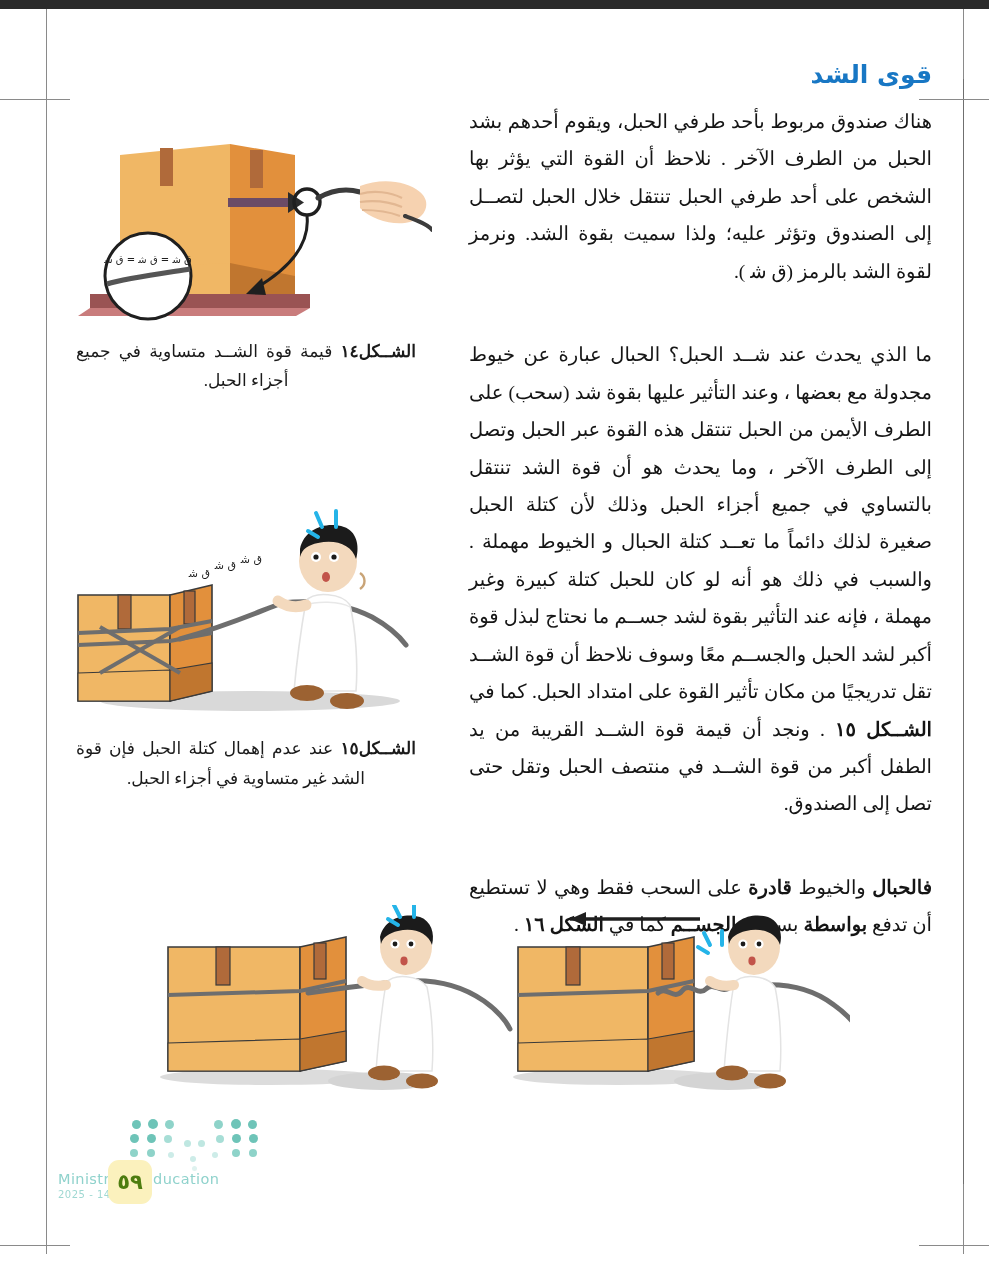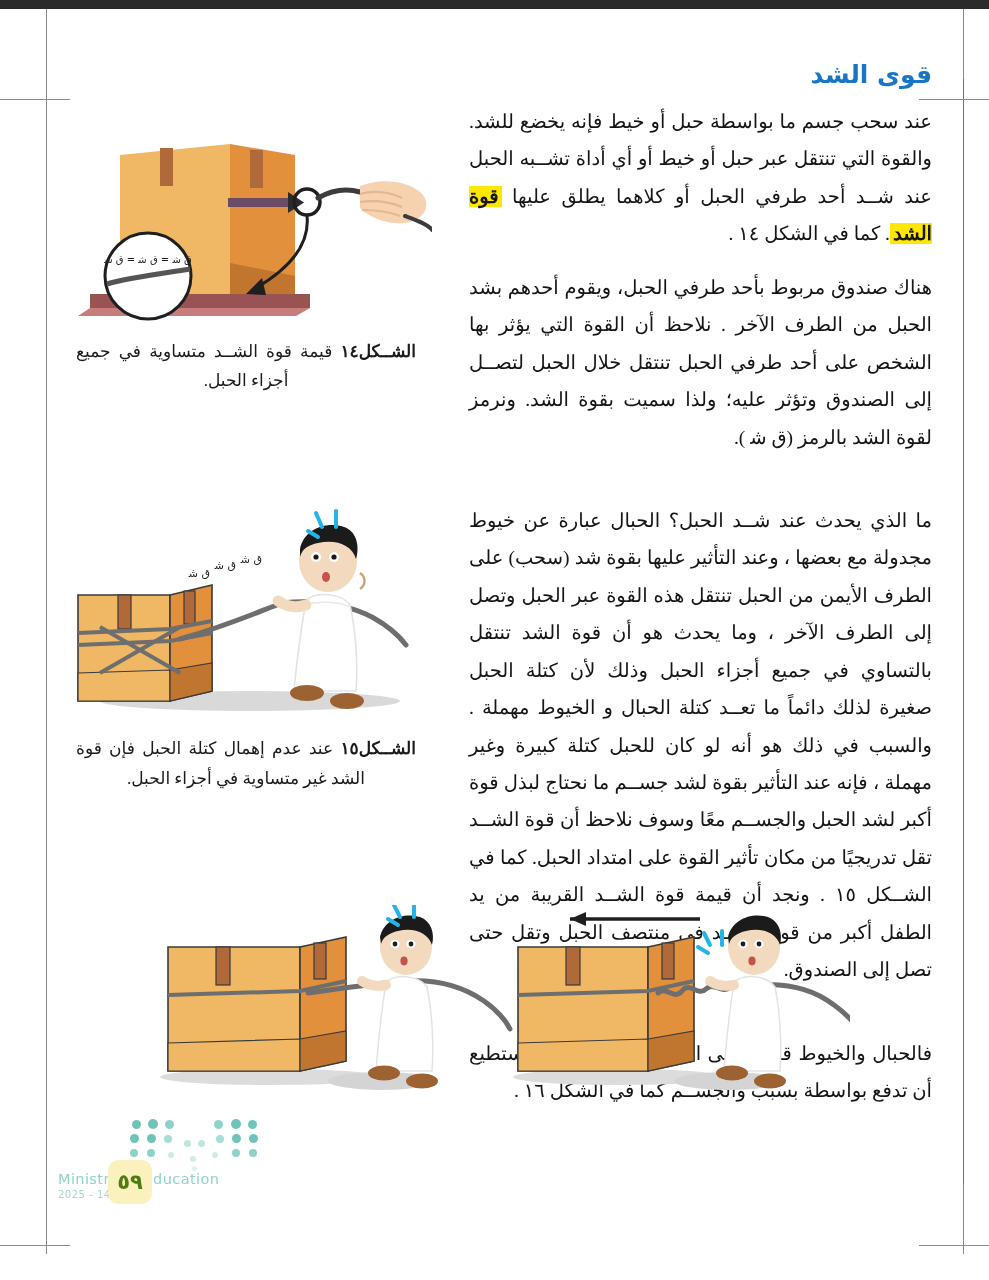--- a/index.html
+++ b/index.html
@@ -31,21 +31,21 @@
     text-align:right;letter-spacing:0px;
   }
   p.body{
     margin:0 0 16px 0;
     font-size:19.5px;line-height:1.92;
     text-align:justify;text-align-last:right;
     color:#151515;
     font-family:"Liberation Serif","DejaVu Serif",serif;
   }
   p.body.last{margin-bottom:0;}
-  .b{font-weight:normal;}
+  .b{font-weight:bold;}
   .hl{background:#ffe800;font-weight:bold;padding:0 3px;}
   .gap{height:30px;}
 
   
   .caption{
     font-size:17px;line-height:1.72;color:#1a1a1a;
     text-align:justify;text-align-last:center;
     margin:10px 0 0 0;padding:0 16px;
     font-family:"Liberation Serif","DejaVu Serif",serif;
   }
@@ -104,21 +104,20 @@
   <div class="mark v" style="left:46px;top:1184px;"></div>
   <div class="mark h" style="left:919px;top:1245px;"></div>
   <div class="mark v" style="left:963px;top:1184px;"></div>
 
   <div class="content">
 
     <div class="col-right">
 
       <h1 class="title">قوى الشد</h1>
 
-      <p class="body"><span>عند سحب جسم ما بواسطة حبل أو خيط فإنه يخضع للشد. والقوة التي تنتقل عبر حبل أو خيط أو أي أداة تشــبه الحبل عند شــد أحد طرفي الحبل أو كلاهما يطلق عليها </span><span class="hl">قوة الشد</span><span>. كما في الشكل ١٤ .</span></p>
 
       <p class="body">هناك صندوق مربوط بأحد طرفي الحبل، ويقوم أحدهم بشد الحبل من الطرف الآخر . نلاحظ أن القوة التي يؤثر بها الشخص على أحد طرفي الحبل تنتقل خلال الحبل لتصــل إلى الصندوق وتؤثر عليه؛ ولذا سميت بقوة الشد. ونرمز لقوة الشد بالرمز (ق ﺷ ).</p>
 
       <div class="gap"></div>
 
       <p class="body"><span>ما الذي يحدث عند شــد الحبل؟ الحبال عبارة عن خيوط مجدولة مع بعضها ، وعند التأثير عليها بقوة شد (سحب) على الطرف الأيمن من الحبل تنتقل هذه القوة عبر الحبل وتصل إلى الطرف الآخر ، وما يحدث هو أن قوة الشد تنتقل بالتساوي في جميع أجزاء الحبل وذلك لأن كتلة الحبل صغيرة لذلك دائماً ما تعــد كتلة الحبال و الخيوط مهملة . والسبب في ذلك هو أنه لو كان للحبل كتلة كبيرة وغير مهملة ، فإنه عند التأثير بقوة لشد جســم ما نحتاج لبذل قوة أكبر لشد الحبل والجســم معًا وسوف نلاحظ أن قوة الشــد تقل تدريجيًا من مكان تأثير القوة على امتداد الحبل. كما في </span><span class="b">الشــكل ١٥</span><span> . ونجد أن قيمة قوة الشــد القريبة من يد الطفل أكبر من قوة الشــد في منتصف الحبل وتقل حتى تصل إلى الصندوق.</span></p>
 
       <div class="gap"></div>
 
       <p class="body last"><span class="b">فالحبال</span><span> والخيوط </span><span class="b">قادرة</span><span> على السحب فقط وهي لا تستطيع أن تدفع </span><span class="b">بواسطة</span><span> بسبب </span><span class="b">والجســم</span><span> كما في </span><span class="b">الشكل ١٦</span><span> .</span></p>

